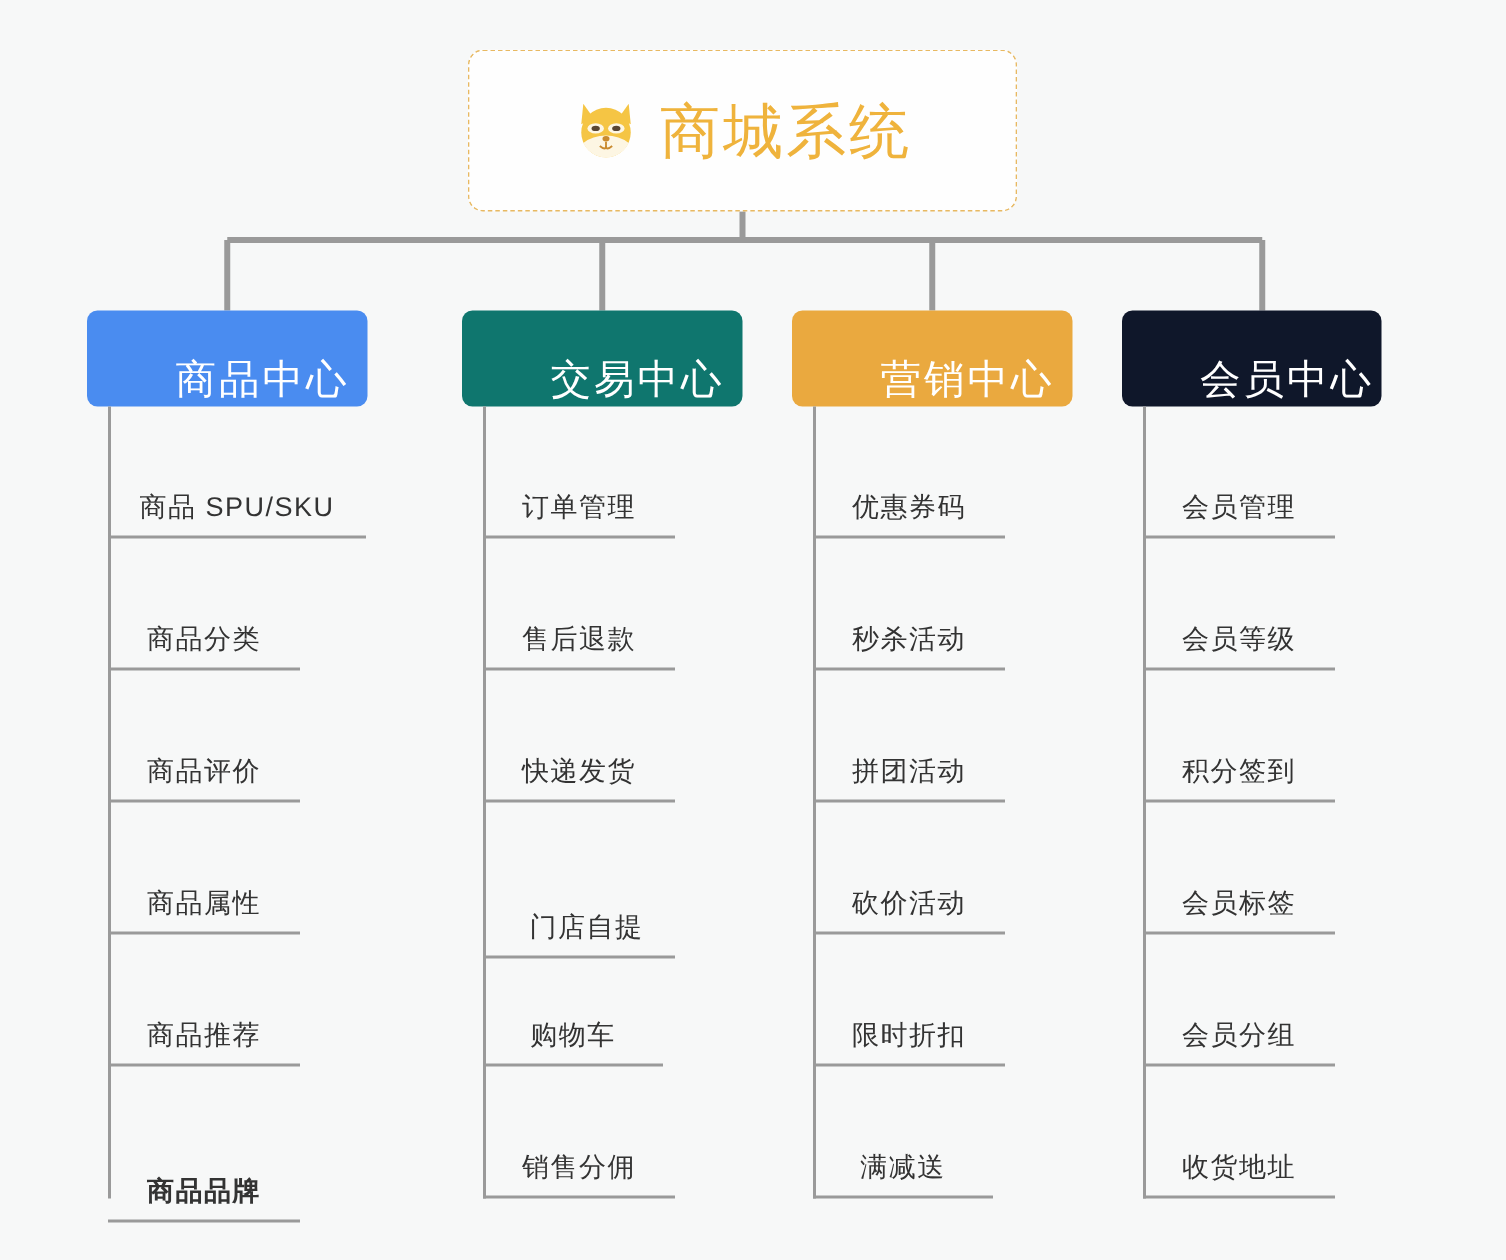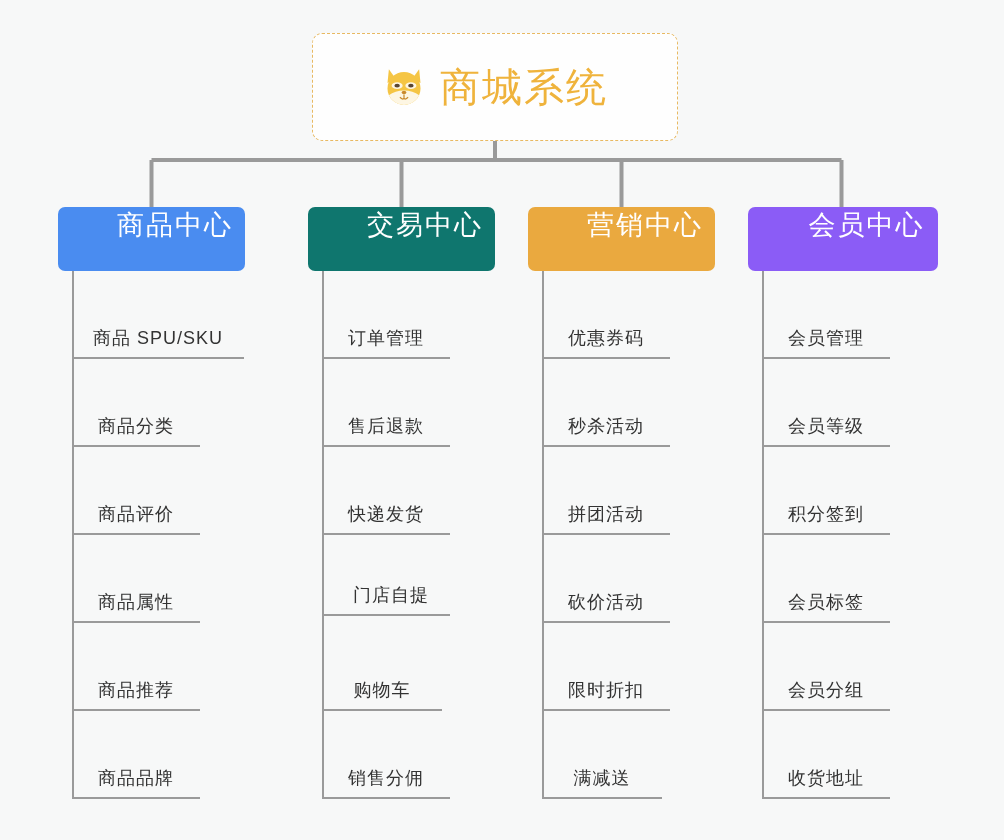--- a/index.html
+++ b/index.html
@@ -60,21 +60,21 @@
     height: 840px;
     pointer-events: none;
   }
 
   
   .cat-header {
     position: absolute;
     height: 64px;
     border-radius: 7px;
     display: flex;
-    align-items: flex-start;
+    align-items: flex-end;
     justify-content: center;
     color: #ffffff;
     font-size: 27px;
     letter-spacing: 2px;
     white-space: nowrap;
     box-sizing: border-box;
     padding-left: 47px;
   }
 
   
@@ -152,39 +152,39 @@
         </div>
         <div class="leaf-item" style="top: 176px; width: 128px; border-bottom-color: rgb(154, 154, 154); align-items: flex-end;">
           <span class="leaf-label">商品评价</span>
         </div>
         <div class="leaf-item" style="top: 264px; width: 128px; border-bottom-color: rgb(154, 154, 154);">
           <span class="leaf-label">商品属性</span>
         </div>
         <div class="leaf-item" style="top: 352px; width: 128px; border-bottom-color: rgb(154, 154, 154);">
           <span class="leaf-label">商品推荐</span>
         </div>
-        <div class="leaf-item" style="top: 440px; width: 128px; border-bottom-color: rgb(154, 154, 154);">
+        <div class="leaf-item" style="top: 456px; width: 128px; border-bottom-color: rgb(154, 154, 154); font-weight: bold;">
           <span class="leaf-label">商品品牌</span>
         </div>
       </div>
       <div class="cat-header" style="left: 308px; top: 207px; width: 187px; background: #0f766e;">
         <span>交易中心</span>
       </div>
       <div class="leaf-column" style="left: 322px;">
         <div class="spine" style="height: 528px; background: rgb(154, 154, 154);"></div>
         <div class="leaf-item" style="top: 0px; width: 128px; border-bottom-color: rgb(154, 154, 154);">
           <span class="leaf-label">订单管理</span>
         </div>
         <div class="leaf-item" style="top: 88px; width: 128px; border-bottom-color: rgb(154, 154, 154);">
           <span class="leaf-label">售后退款</span>
         </div>
         <div class="leaf-item" style="top: 176px; width: 128px; border-bottom-color: rgb(154, 154, 154);">
           <span class="leaf-label">快递发货</span>
         </div>
-        <div class="leaf-item" style="top: 257px; width: 128px; border-bottom-color: rgb(154, 154, 154); padding-left: 10px;">
+        <div class="leaf-item" style="top: 280px; width: 128px; border-bottom-color: rgb(154, 154, 154); padding-left: 10px;">
           <span class="leaf-label">门店自提</span>
         </div>
         <div class="leaf-item" style="top: 352px; width: 120px; border-bottom-color: rgb(154, 154, 154);">
           <span class="leaf-label">购物车</span>
         </div>
         <div class="leaf-item" style="top: 440px; width: 128px; border-bottom-color: rgb(154, 154, 154);">
           <span class="leaf-label">销售分佣</span>
         </div>
       </div>
       <div class="cat-header" style="left: 528px; top: 207px; width: 187px; background: rgb(234, 169, 63);">
@@ -204,21 +204,21 @@
         <div class="leaf-item" style="top: 264px; width: 128px; border-bottom-color: rgb(154, 154, 154);">
           <span class="leaf-label">砍价活动</span>
         </div>
         <div class="leaf-item" style="top: 352px; width: 128px; border-bottom-color: rgb(154, 154, 154);">
           <span class="leaf-label">限时折扣</span>
         </div>
         <div class="leaf-item" style="top: 440px; width: 120px; border-bottom-color: rgb(154, 154, 154);">
           <span class="leaf-label">满减送</span>
         </div>
       </div>
-      <div class="cat-header" style="left: 748px; top: 207px; width: 190px; background: #8b5cf6;">
+      <div class="cat-header" style="left: 748px; top: 207px; width: 173px; background: #0f172a;">
         <span>会员中心</span>
       </div>
       <div class="leaf-column" style="left: 762px;">
         <div class="spine" style="height: 528px; background: rgb(154, 154, 154);"></div>
         <div class="leaf-item" style="top: 0px; width: 128px; border-bottom-color: rgb(154, 154, 154);">
           <span class="leaf-label">会员管理</span>
         </div>
         <div class="leaf-item" style="top: 88px; width: 128px; border-bottom-color: rgb(154, 154, 154);">
           <span class="leaf-label">会员等级</span>
         </div>

